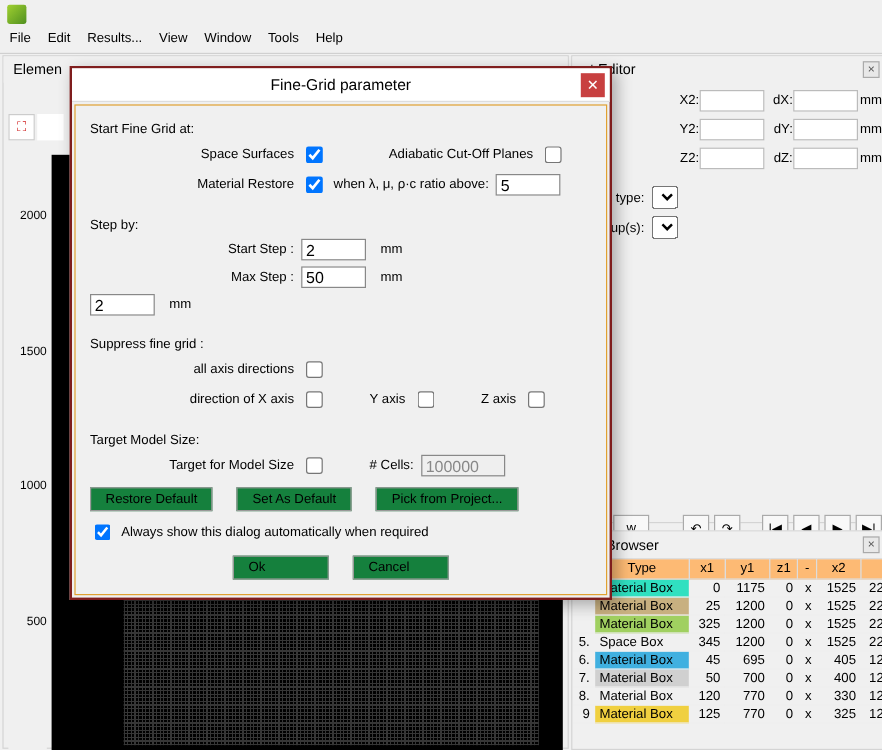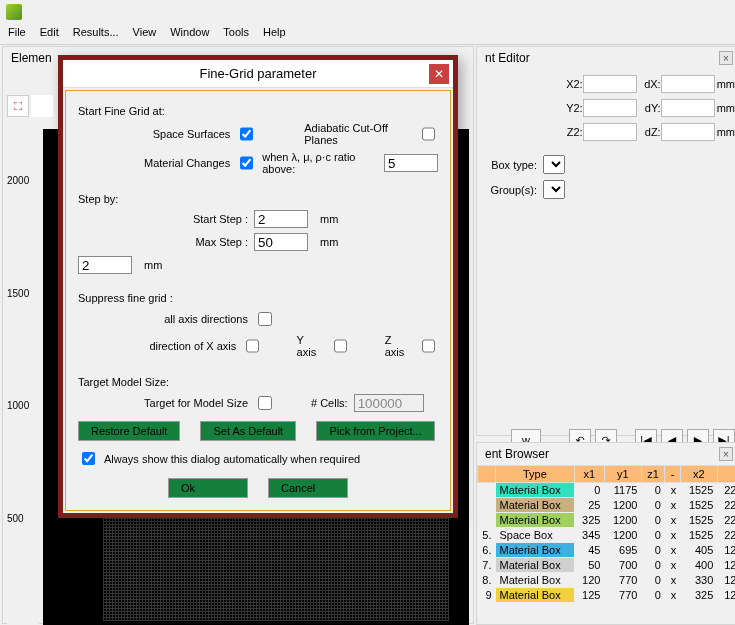--- a/index.html
+++ b/index.html
@@ -75,38 +75,38 @@
   .table td.left { text-align:left; }
   .rownum { background:#f0f0f0; text-align:center; width:18px; }
   
   .left-panel {
     left: 2px; top:46px; width: 472px; height: 578px;
   }
   .left-body { position:relative; width:100%; height:100%; }
   .toolbar-left { position:absolute; top:26px; left:4px; display:flex; flex-direction:row; gap:2px; }
   .toolbtn { width:22px; height:22px; border:1px solid #ccc; background:#fff; display:inline-flex;align-items:center;justify-content:center;}
   .ruler-v { position:absolute; left:4px; top:60px; bottom:4px; width:32px; background:#f0f0f0; }
-  .ruler-v .tick { position:absolute; left:0; width:100%; font-size:10px; text-align:left; transform:translateY(-50%); }
+  .ruler-v .tick { position:absolute; left:0; width:100%; font-size:10px; text-align:right; transform:translateY(-50%); }
   .canvas-area {
     position:absolute; left:40px; top:60px; right:4px; bottom:4px;
     background:#000;
   }
   .hatch {
     position:absolute; left:60px; top:70px; right:20px; bottom:20px;
     background: repeating-linear-gradient(0deg,#888,#888 1px,transparent 1px,transparent 3px),
                 repeating-linear-gradient(90deg,#888,#888 1px,transparent 1px,transparent 3px);
     opacity:0.4;
   }
   
   .modal {
     position:absolute;
     left: 58px; top: 55px;
-    width: 400px;
+    width: 452px;
     background:#f0f0f0;
-    border:5px solid #7f1d1d;
+    border:2px solid #7f1d1d;
     box-shadow: 4px 4px 12px rgba(0,0,0,0.3);
     z-index: 100;
   }
   .modal-title {
     background:#fff;
     padding:6px 8px;
     font-size:13px;
     text-align:center;
     position:relative;
     border-bottom:1px solid #ddd;
@@ -338,21 +338,21 @@
   <div class="modal-body">
     <div class="grp-label">Start Fine Grid at:</div>
     <div class="form-row">
       <span class="lbl">Space Surfaces</span>
       <input type="checkbox" checked="" style="">
       <span style="width:40px"></span>
       <span>Adiabatic Cut-Off Planes</span>
       <input type="checkbox" style="">
     </div>
     <div class="form-row">
-      <span class="lbl">Material Changes</span>
+      <span class="lbl">Material Restore</span>
       <input type="checkbox" checked="" style="">
       <span>when λ, μ, ρ·c ratio above:</span>
       <input type="text" value="5" style="">
     </div>
 
     <div class="group">
       <div class="grp-label">Step by:</div>
       <div class="form-row">
         <span class="lbl">Start Step :</span>
         <input type="text" value="2" style="">

